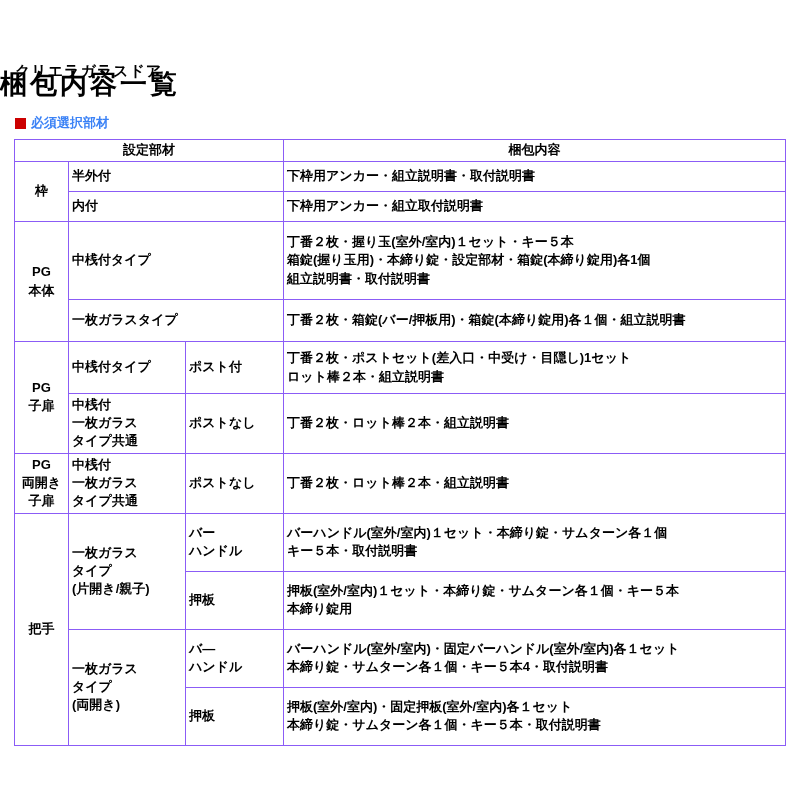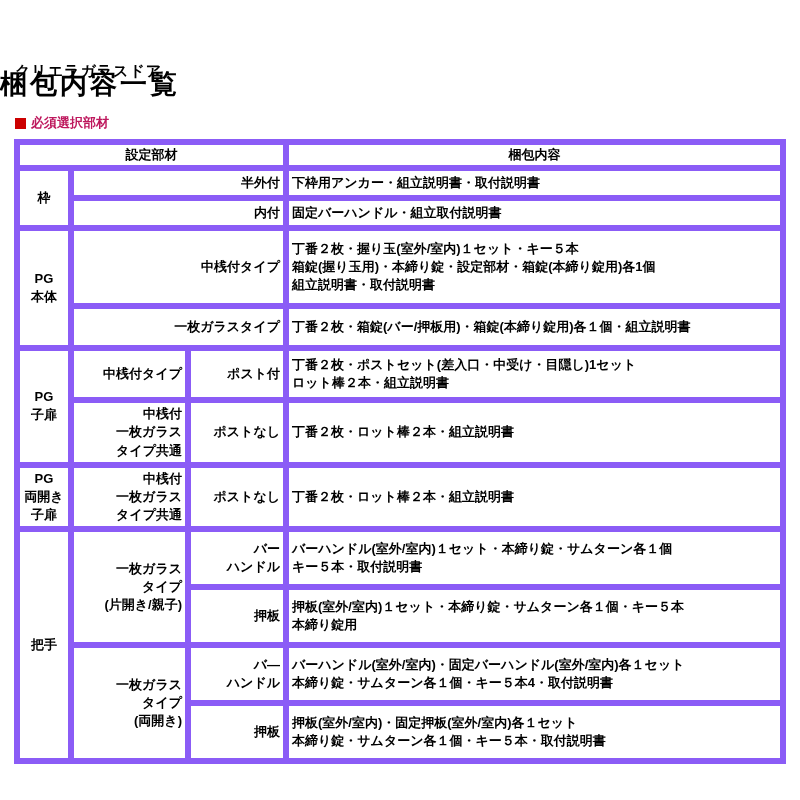--- a/index.html
+++ b/index.html
@@ -32,58 +32,58 @@
     text-align: left;
     font-size: 27px;
     font-weight: bold;
     letter-spacing: 3px;
   }
   .required-note {
     display: flex;
     align-items: center;
     gap: 5px;
     margin: 10px 0 7px 15px;
-    color: #be185d;
+    color: #3b82f6;
     font-size: 13px;
     font-weight: bold;
   }
   .required-note .sq {
     width: 11px;
     height: 11px;
     background: #cc0000;
     display: inline-block;
     flex: 0 0 auto;
   }
   table.pack {
     border-collapse: collapse;
     table-layout: fixed;
     width: 772px;
     margin: 0 14px;
   }
   table.pack th, table.pack td {
-    border: 6px solid #8b5cf6;
+    border: 1px solid #8b5cf6;
     font-size: 13px;
     font-weight: bold;
     padding: 2px 3px;
     white-space: pre-line;
     vertical-align: middle;
     line-height: 1.4;
   }
   table.pack thead th {
     text-align: center;
     height: 22px;
     padding: 1px;
   }
   th.group {
     text-align: center;
     font-size: 14px;
     background: #fff;
   }
   td.type, td.sub {
-    text-align: right;
+    text-align: left;
   }
   td.content {
     text-align: left;
     padding-left: 8px;
     padding-right: 6px;
     margin-left: 40px;
   }
   tr.h30  { height: 30px; }
   tr.h42  { height: 42px; }
   tr.h52  { height: 52px; }
@@ -122,21 +122,21 @@
     </thead>
     <tbody>
 
       <tr class="h30">
         <th class="group" rowspan="2">枠</th>
         <td class="type" colspan="2">半外付</td>
         <td class="content">下枠用アンカー・組立説明書・取付説明書</td>
       </tr>
       <tr class="h30">
         <td class="type" colspan="2">内付</td>
-        <td class="content">固定バーハンドル・組立取付説明書</td>
+        <td class="content">下枠用アンカー・組立取付説明書</td>
       </tr>
 
       <tr class="h78">
         <th class="group" rowspan="2">PG
 本体</th>
         <td class="type" colspan="2">中桟付タイプ</td>
         <td class="content">丁番２枚・握り玉(室外/室内)１セット・キー５本
 箱錠(握り玉用)・本締り錠・設定部材・箱錠(本締り錠用)各1個
 組立説明書・取付説明書</td>
       </tr>

